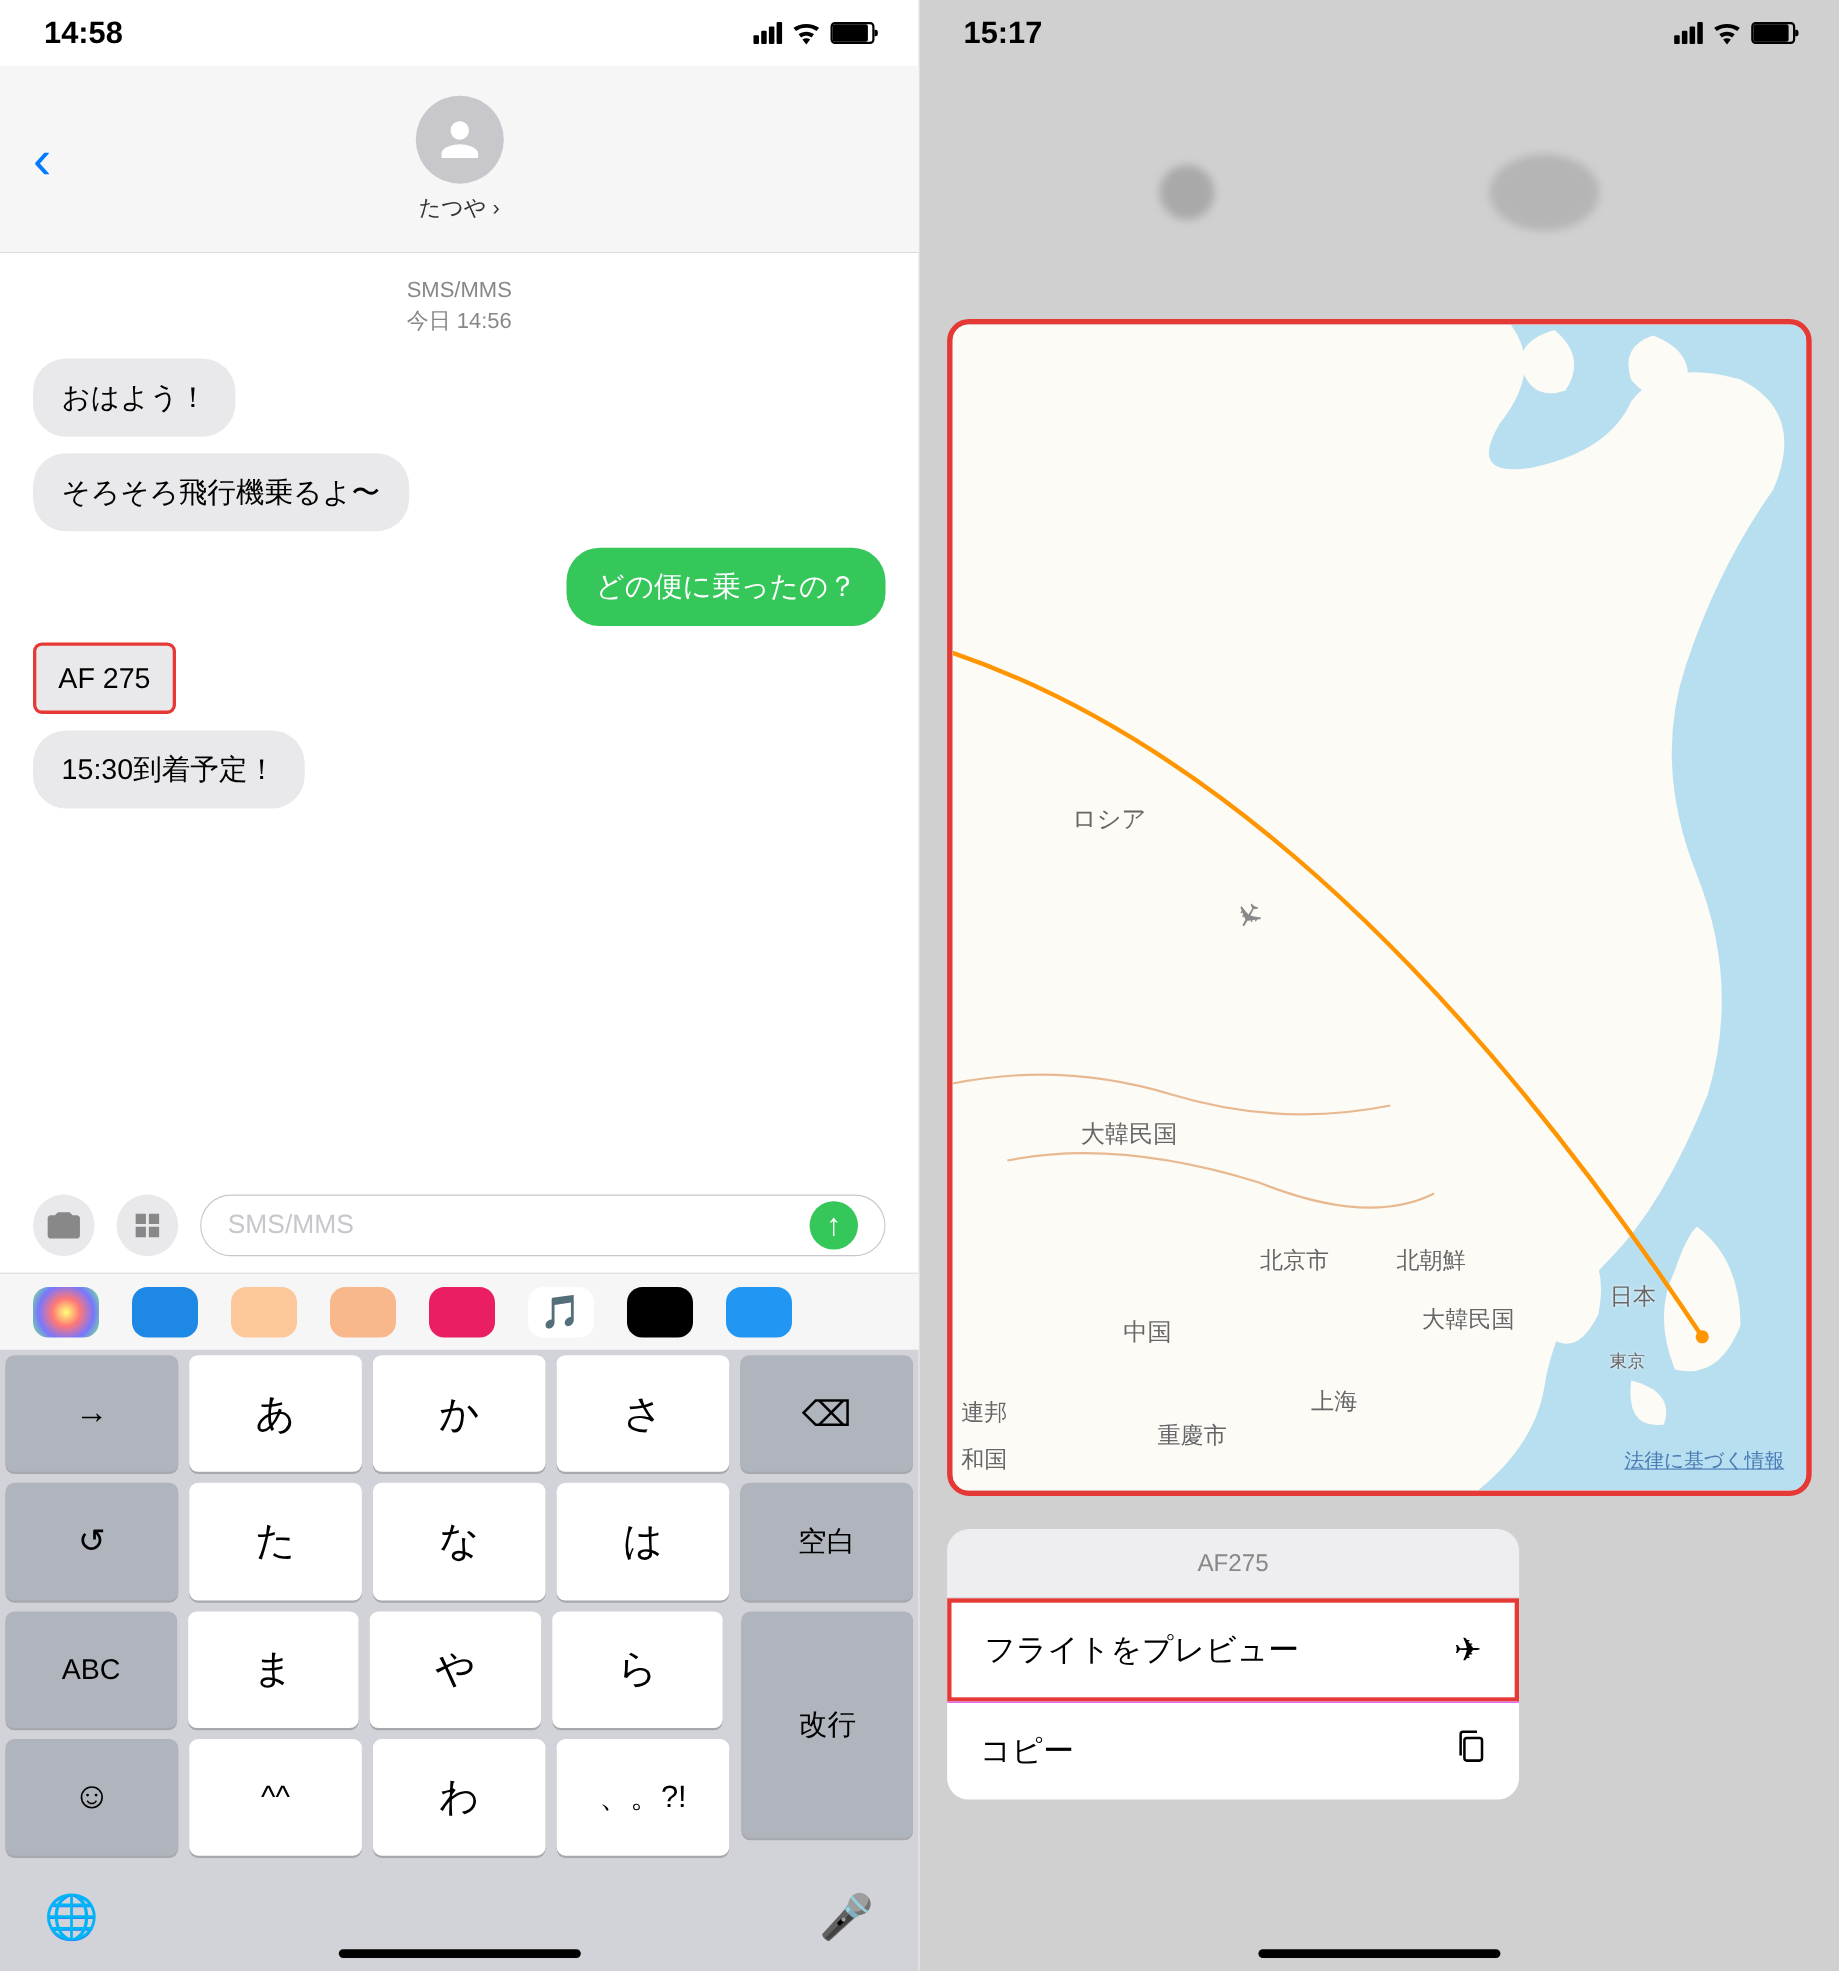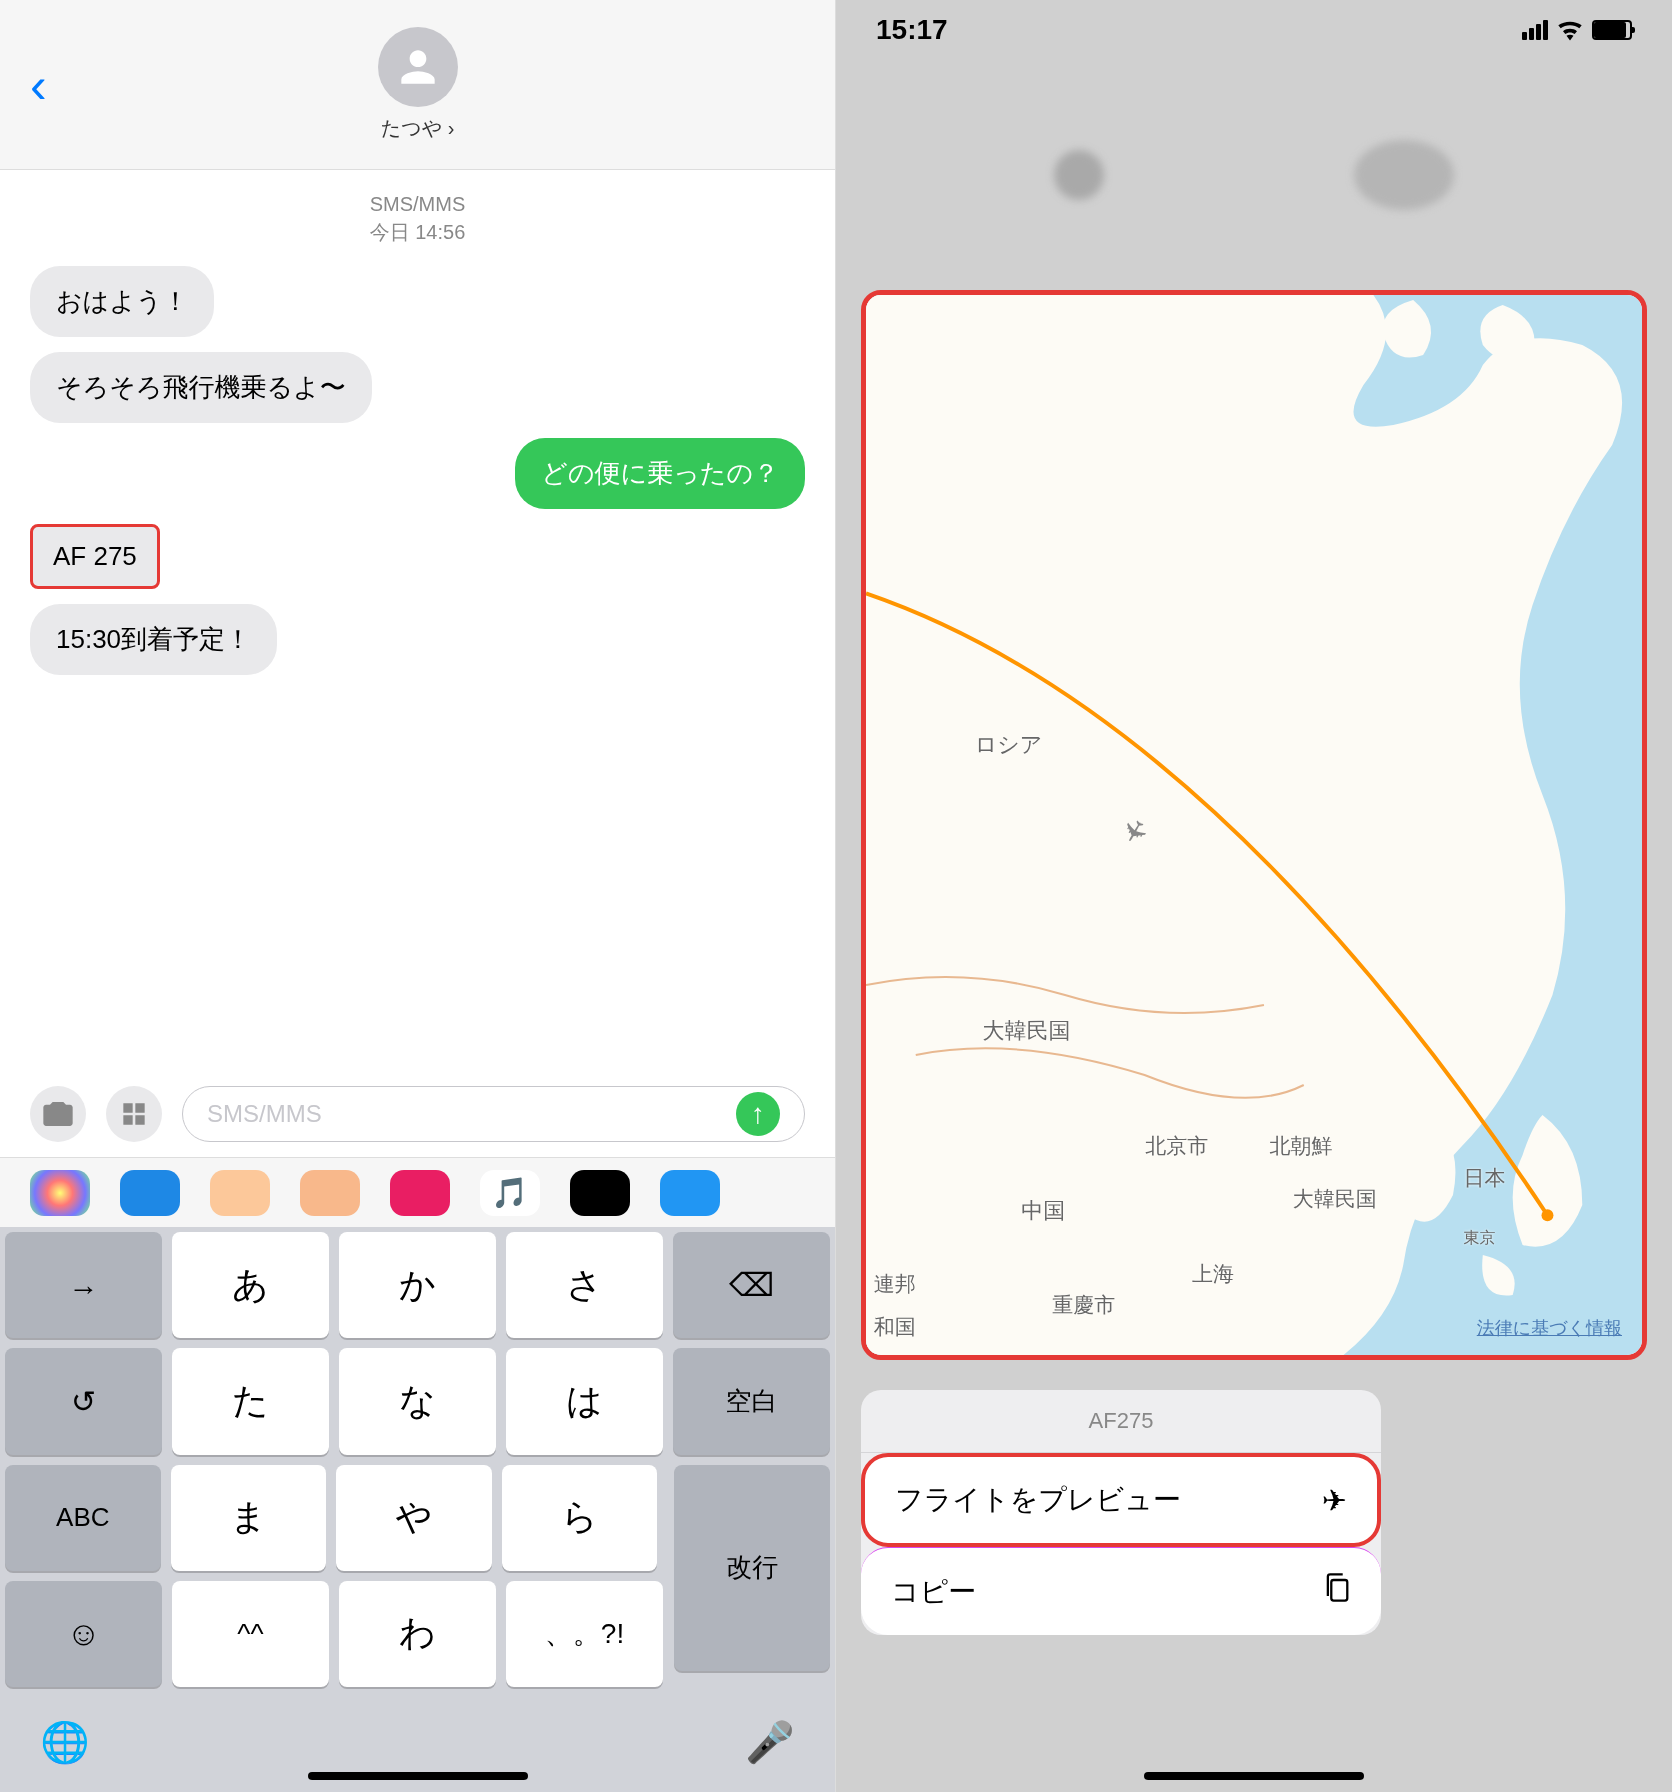--- a/index.html
+++ b/index.html
@@ -246,30 +246,46 @@
       color: #888;
       border-bottom: 1px solid #d5d5d8;
     }
     .ctx-item {
       padding: 24px 30px;
       display: flex;
       justify-content: space-between;
       align-items: center;
       font-size: 28px;
       background: #fff;
-      border-radius: 27px;
     }
     .ctx-item.highlight { border: 4px solid #e53935; }
     .ctx-item + .ctx-item { border-top: 1px solid #d946ef; }
     .ctx-icon { font-size: 30px; }
   </style>
 </head>
 <body>
 
 <div class="phone phone-left">
+  <div class="status-bar">
+    <span>14:58</span>
+    <div class="status-icons">
+      <div class="signal-bars">
+        <div class="bar bar1"></div>
+          <div class="bar bar2"></div>
+          <div class="bar bar3"></div>
+          <div class="bar bar4"></div>
+      </div>
+      <svg width="28" height="22" viewBox="0 0 24 18">
+          <path d="M12 18l-3-4c1.7-1.3 4.3-1.3 6 0l-3 4zm-6-8c3.3-2.7 8.7-2.7 12 0l-2 2.5c-2.2-1.8-5.8-1.8-8 0L6 10zm-4-5c5.5-4 14.5-4 20 0l-2 2.5C15.6 4 8.4 4 4 7.5L2 5z" fill="#000"></path>
+        </svg>
+      <div class="battery">
+          <div class="battery-fill"></div>
+        </div>
+    </div>
+  </div>
 
   <div class="msg-header">
     <span class="back-btn">‹</span>
     <div class="contact-center">
       <div class="avatar">
         <svg viewBox="0 0 24 24">
             <path d="M12 12c2.2 0 4-1.8 4-4s-1.8-4-4-4-4 1.8-4 4 1.8 4 4 4zm0 2c-2.7 0-8 1.3-8 4v2h16v-2c0-2.7-5.3-4-8-4z"></path>
           </svg>
       </div>
       <span class="contact-name">たつや ›</span>

